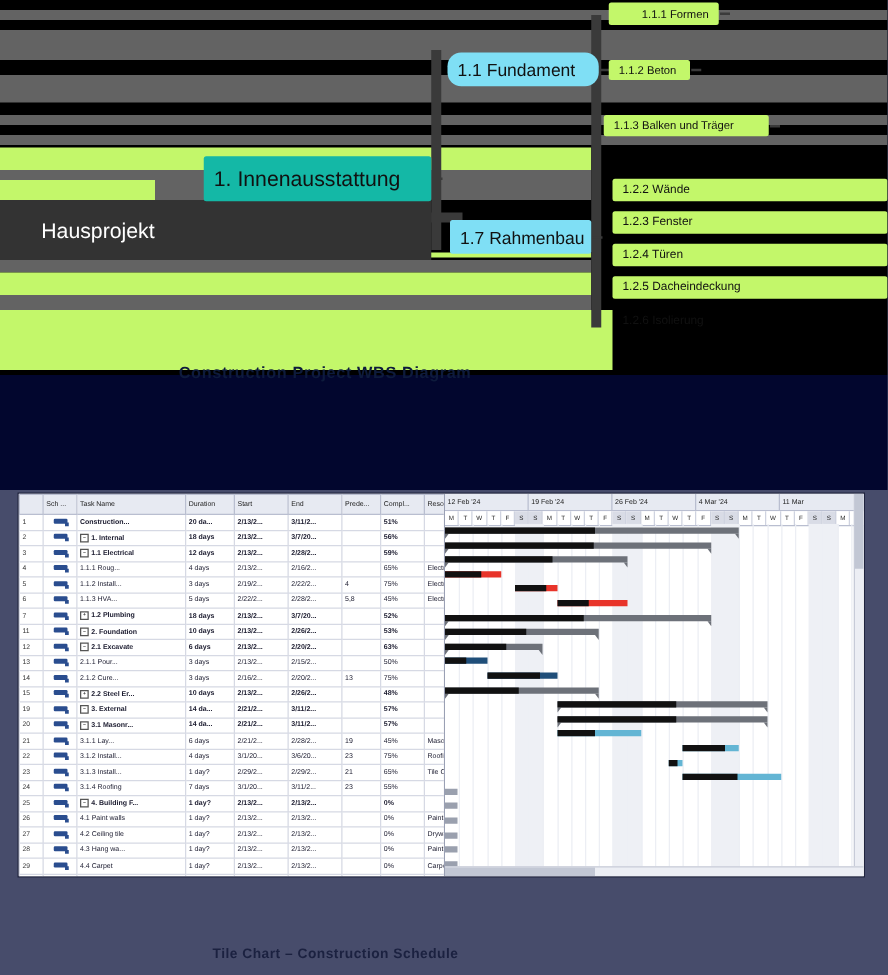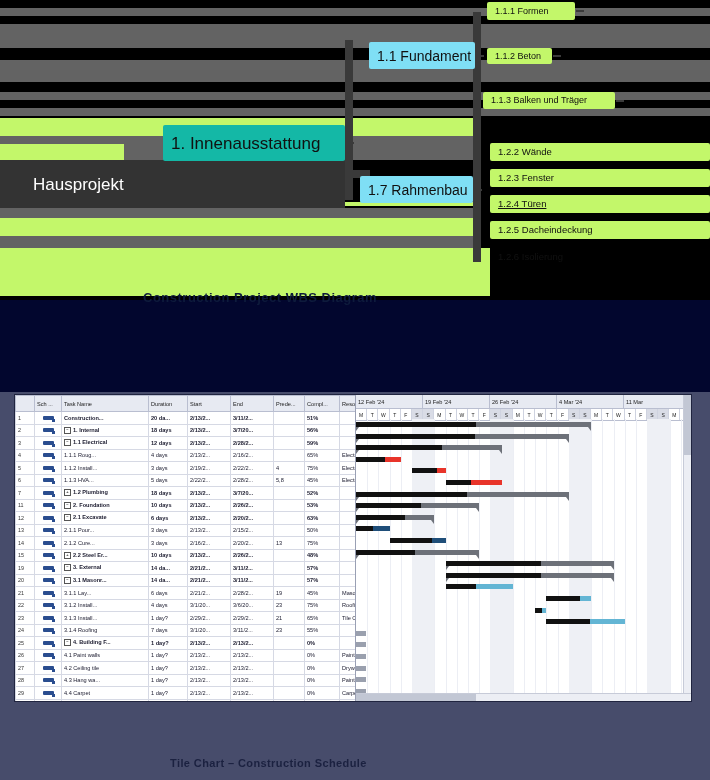--- a/index.html
+++ b/index.html
@@ -175,48 +175,48 @@
 
   <div class="mmnode root" style="left:0;top:160px;width:345px;height:48px;">
     <span>Hausprojekt</span>
   </div>
 
   <div class="mmnode lvl1" style="left:163px;top:125px;width:182px;height:36px;">
     <span>1. Innenausstattung</span>
     <span class="nub"></span>
   </div>
 
-  <div class="mmnode lvl2" style="left:369px;top:42px;width:106px;height:27px;">
+  <div class="mmnode lvl2" style="left:358px;top:42px;width:121px;height:27px;border-radius:11px;">
     <span>1.1 Fundament</span>
     <span class="nub"></span>
   </div>
   <div class="mmnode lvl2" style="left:360px;top:176px;width:113px;height:27px;">
     <span>1.7 Rahmenbau</span>
     <span class="nub"></span>
   </div>
 
-  <div class="mmnode lvl3" style="left:487px;top:2px;width:88px;height:18px;">
+  <div class="mmnode lvl3" style="left:487px;top:2px;width:88px;height:18px;justify-content:flex-end;">
     <span>1.1.1 Formen</span>
     <span class="nub"></span>
   </div>
   <div class="mmnode lvl3" style="left:487px;top:48px;width:65px;height:16px;">
     <span>1.1.2 Beton</span>
     <span class="nub"></span>
   </div>
   <div class="mmnode lvl3" style="left:483px;top:92px;width:132px;height:17px;">
     <span>1.1.3 Balken und Träger</span>
     <span class="nub"></span>
   </div>
   <div class="mmnode lvl3 big" style="left:490px;top:143px;width:220px;height:18px;">
     <span>1.2.2 Wände</span>
   </div>
   <div class="mmnode lvl3 big" style="left:490px;top:169px;width:220px;height:18px;">
     <span>1.2.3 Fenster</span>
   </div>
-  <div class="mmnode lvl3 big" style="left:490px;top:195px;width:220px;height:18px;text-decoration:underline;">
+  <div class="mmnode lvl3 big" style="left:490px;top:195px;width:220px;height:18px;">
     <span>1.2.4 Türen</span>
   </div>
   <div class="mmnode lvl3 big" style="left:490px;top:221px;width:220px;height:18px;">
     <span>1.2.5 Dacheindeckung</span>
   </div>
   <div class="mmnode lvl3 big" style="left:490px;top:248px;width:220px;height:18px;background:transparent;">
     <span>1.2.6 Isolierung</span>
   </div>
 </div>
 

